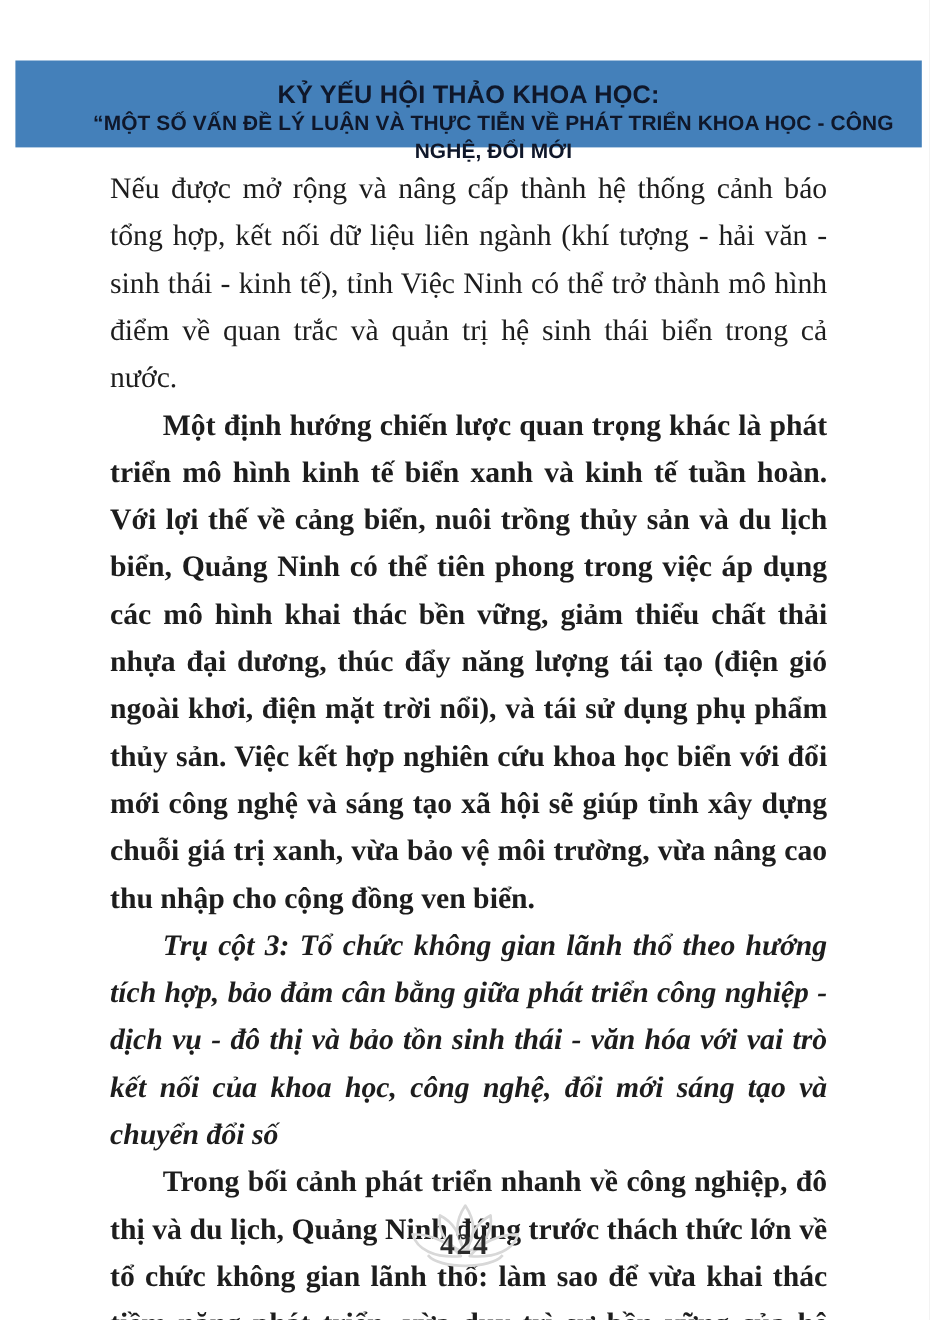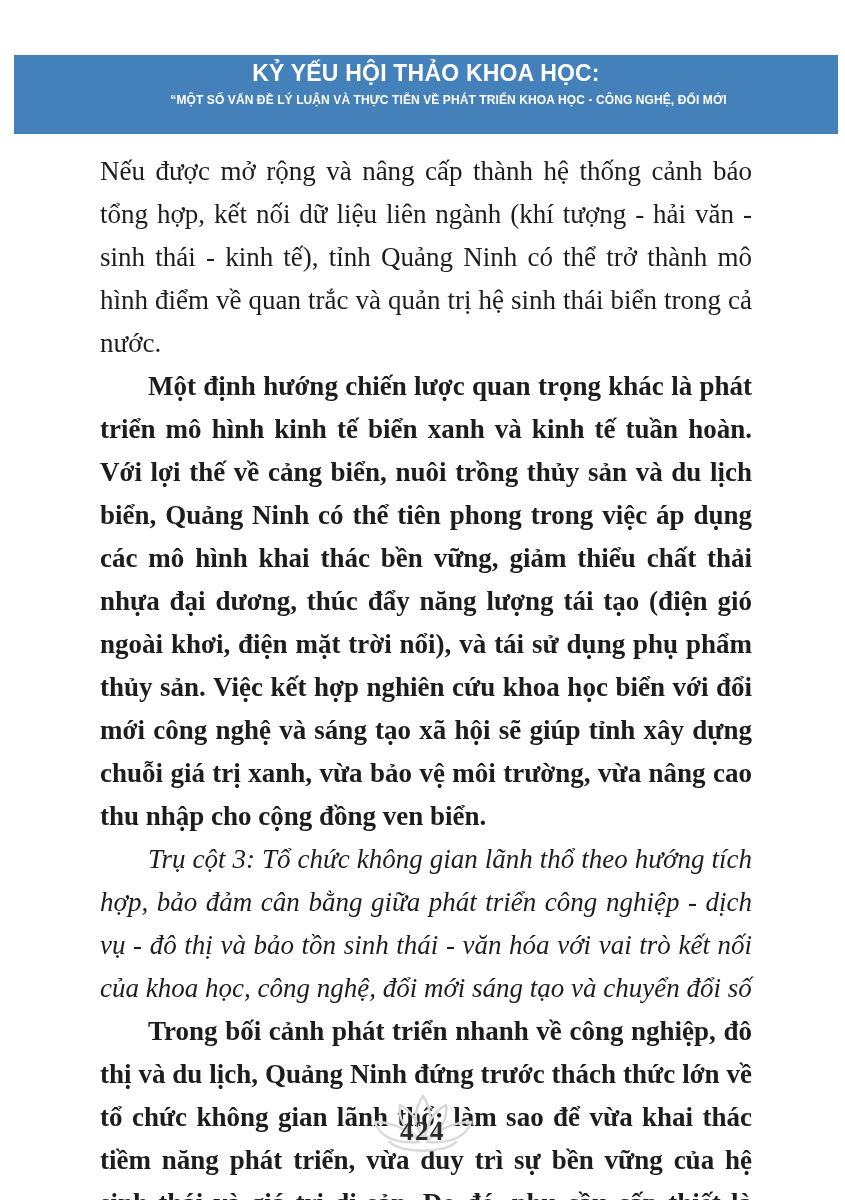--- a/index.html
+++ b/index.html
@@ -14,52 +14,52 @@
     font-family: "Liberation Serif", serif;
   }
   
   .banner {
     position: absolute;
     top: 55px;
     left: 14px;
     right: 7px;
     height: 79px;
     background: #4480BA;
-    color: #ffffff;
+    color: #0f172a;
     text-align: center;
     font-family: "Liberation Sans", sans-serif;
     font-weight: bold;
-    padding-top: 5px;
+    padding-top: 18px;
   }
   .banner-line1 {
     font-size: 23px;
     line-height: 27px;
     letter-spacing: 0.2px;
   }
   .banner-line2, .banner-line3 {
-    font-size: 12px;
+    font-size: 19px;
     line-height: 26px;
     letter-spacing: 0.1px;
     margin-left: 45px;
   }
   
   .body-text {
     position: absolute;
     top: 150px;
     left: 100px;
     width: 652px;
     color: #1d1d1d;
     font-size: 27px;
     line-height: 43px;
     text-align: justify;
   }
   .body-text p { margin: 0; }
   .para-indent { text-indent: 48px; font-weight: bold; }
   .para-heading {
-    font-weight: normal;
+    font-weight: bold;
     font-style: italic;
   }
   
   .footer {
     position: absolute;
     top: 1092px;
     left: 0;
     right: 0;
     display: flex;
     justify-content: center;
@@ -92,21 +92,21 @@
 <body>
 
 <div class="page">
 
   <header class="banner">
     <div class="banner-line1">KỶ YẾU HỘI THẢO KHOA HỌC:</div>
     <div class="banner-line2">“MỘT SỐ VẤN ĐỀ LÝ LUẬN VÀ THỰC TIỄN VỀ PHÁT TRIỂN KHOA HỌC - CÔNG NGHỆ, ĐỔI MỚI</div>
   </header>
 
   <main class="body-text">
-    <p class="para-plain">Nếu được mở rộng và nâng cấp thành hệ thống cảnh báo tổng hợp, kết nối dữ liệu liên ngành (khí tượng - hải văn - sinh thái - kinh tế), tỉnh Quảng Ninh có thể trở thành mô hình điểm về quan trắc và quản trị hệ sinh thái biển trong cả nước.</p>
+    <p class="para-plain">Nếu được mở rộng và nâng cấp thành hệ thống cảnh báo tổng hợp, kết nối dữ liệu liên ngành (khí tượng - hải văn - sinh thái - kinh tế), tỉnh Việc Ninh có thể trở thành mô hình điểm về quan trắc và quản trị hệ sinh thái biển trong cả nước.</p>
     <p class="para-indent">Một định hướng chiến lược quan trọng khác là phát triển mô hình kinh tế biển xanh và kinh tế tuần hoàn. Với lợi thế về cảng biển, nuôi trồng thủy sản và du lịch biển, Quảng Ninh có thể tiên phong trong việc áp dụng các mô hình khai thác bền vững, giảm thiểu chất thải nhựa đại dương, thúc đẩy năng lượng tái tạo (điện gió ngoài khơi, điện mặt trời nổi), và tái sử dụng phụ phẩm thủy sản. Việc kết hợp nghiên cứu khoa học biển với đổi mới công nghệ và sáng tạo xã hội sẽ giúp tỉnh xây dựng chuỗi giá trị xanh, vừa bảo vệ môi trường, vừa nâng cao thu nhập cho cộng đồng ven biển.</p>
     <p class="para-indent para-heading">Trụ cột 3: Tổ chức không gian lãnh thổ theo hướng tích hợp, bảo đảm cân bằng giữa phát triển công nghiệp - dịch vụ - đô thị và bảo tồn sinh thái - văn hóa với vai trò kết nối của khoa học, công nghệ, đổi mới sáng tạo và chuyển đổi số</p>
     <p class="para-indent">Trong bối cảnh phát triển nhanh về công nghiệp, đô thị và du lịch, Quảng Ninh đứng trước thách thức lớn về tổ chức không gian lãnh thổ: làm sao để vừa khai thác tiềm năng phát triển, vừa duy trì sự bền vững của hệ sinh thái và giá trị di sản. Do đó, nhu cầu cấp thiết là xây dựng một chiến lược quy hoạch tích hợp đa ngành - kết nối công nghiệp, đô thị, du lịch và sinh thái trong một tổng thể hài hòa. Quy hoạch tích hợp không chỉ là công cụ kỹ thuật, mà còn là phương thức quản trị phát triển, giúp cân bằng các mục tiêu kinh tế - xã hội - môi trường, đồng thời tạo ra tầm nhìn lãnh thổ dài hạn.</p>
 
   </main>
 
   <footer class="footer">
     <div class="lotus-wrap">
       <svg width="120" height="70" viewBox="0 0 120 70" fill="none" stroke="#D8D8D8" stroke-width="2.4" stroke-linejoin="round">
 

